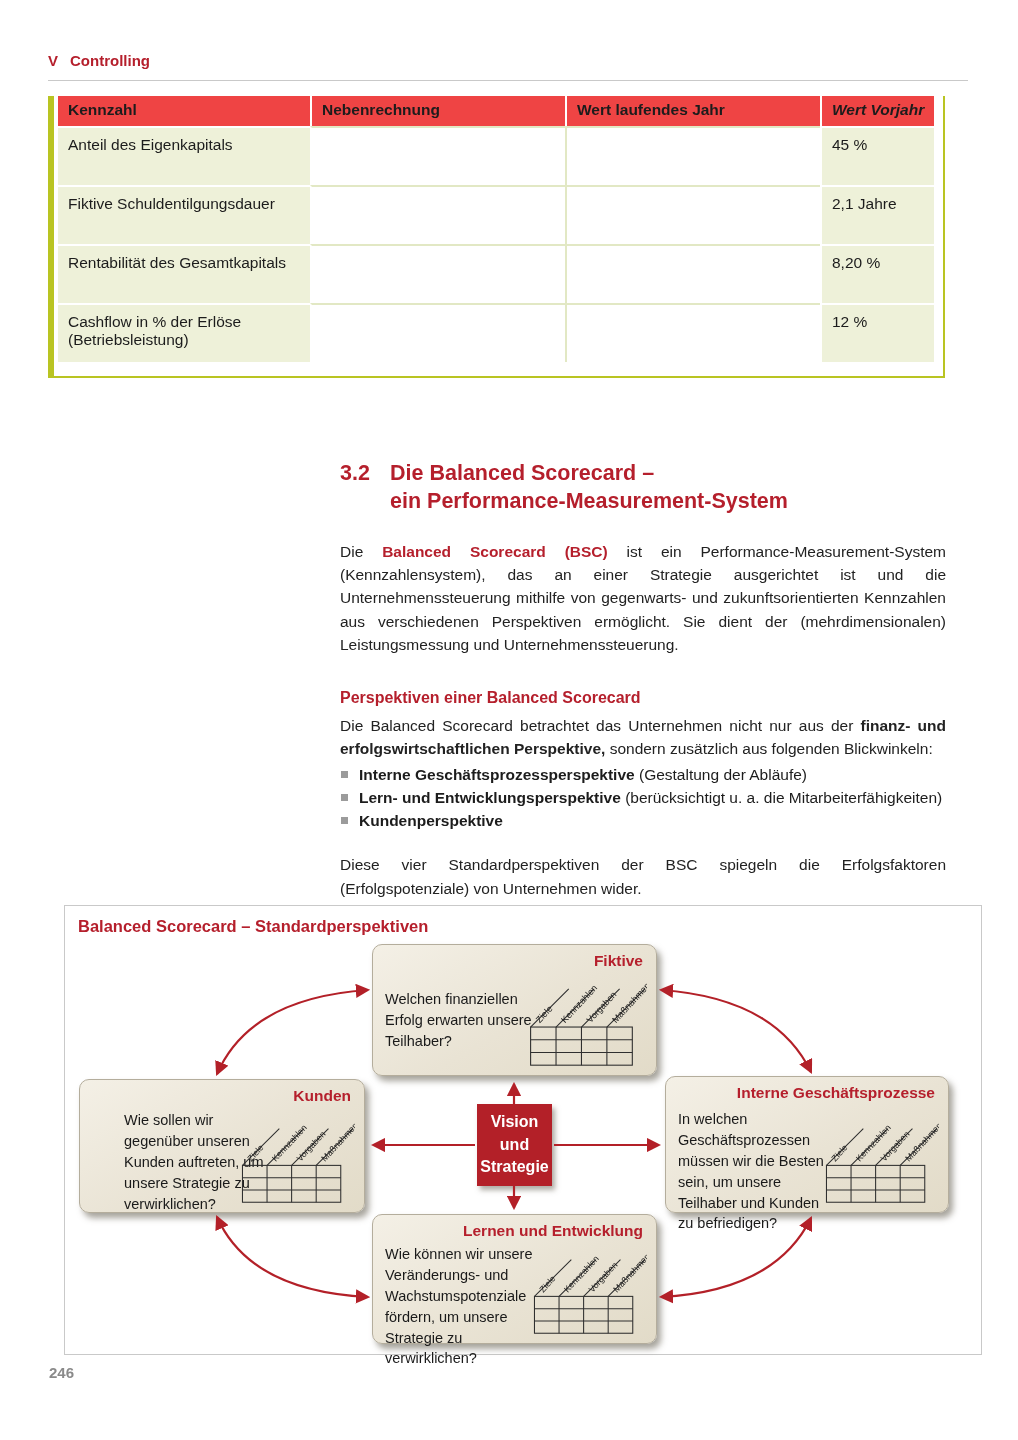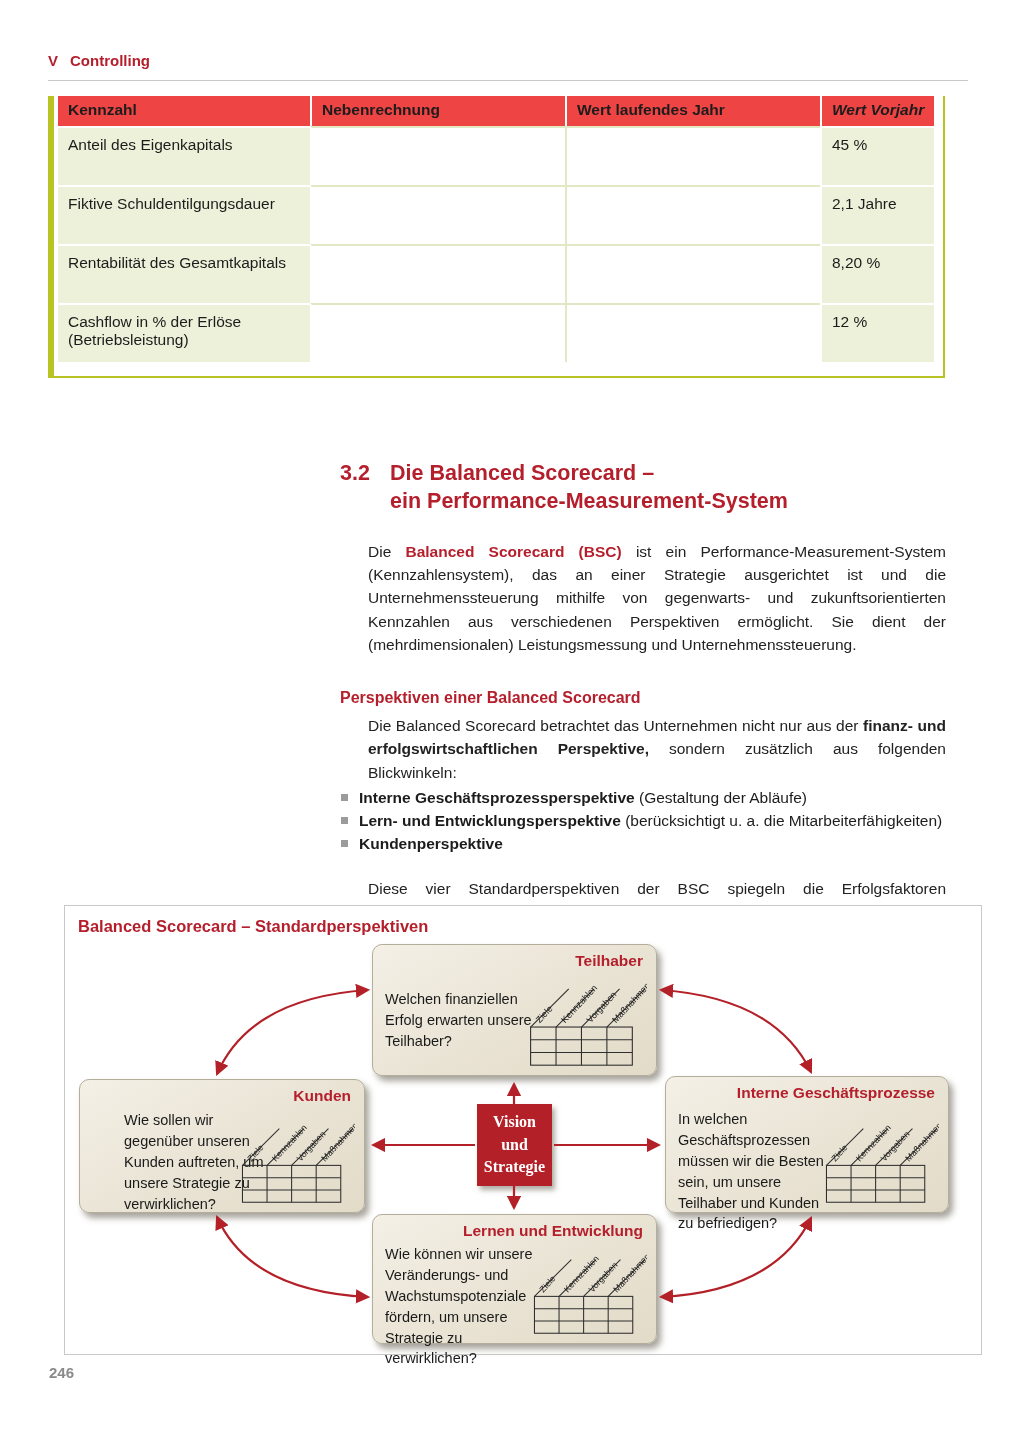--- a/index.html
+++ b/index.html
@@ -24,21 +24,21 @@
   td.c1 { background:#fff; border-left:2px solid #fff; border-top:2px solid #e2e8c4; }
   td.c2 { background:#fff; border-left:2px solid #e2e8c4; border-top:2px solid #e2e8c4; }
   td.c3 { background:#eef1d9; border-left:2px solid #fff; border-top:2px solid #fff; text-align:center; }
   th.c1, th.c2 { border-left:2px solid #fff; }
   th.c3 { border-left:2px solid #fff; text-align:right; padding-right:12px;font-style:italic; }
 
   
   .text-col { position:absolute; left:340px; top:460px; width:606px; }
   .sec-title { display:flex; color:#b51f2c; font-weight:bold; font-size:21.5px; line-height:1.3; }
   .sec-title .sec-num { width:50px; flex:none; }
-  p.body { font-size:15.5px; line-height:1.5; text-align:justify; margin-top:24px; color:#222;margin-left:28px; }
+  p.body { font-size:15.5px; line-height:1.5; text-align:justify; margin-top:24px; color:#222; }
   .red-bold { color:#b51f2c; font-weight:bold; }
   h3.sub { color:#b51f2c; font-size:16px; font-weight:bold; margin-top:33px; }
   p.body.tight { margin-top:7px; }
   ul.persp { list-style:none; margin-top:2px; }
   ul.persp li { position:relative; font-size:15.5px; line-height:1.5; padding-left:19px; }
   ul.persp li::before { content:""; position:absolute; left:1px; top:8px; width:7px; height:7px; background:#9b9b9b; }
   b.blk { font-weight:bold; }
 
   
   .bsc { position:absolute; left:64px; top:905px; width:918px; height:450px; border:1px solid #c9c9c9; background:#fff; }
@@ -52,21 +52,21 @@
   #box-finanzen { left:307px; top:38px;  width:285px; height:132px; }
   #box-kunden   { left:14px;  top:173px; width:286px; height:134px; }
   #box-interne  { left:600px; top:170px; width:284px; height:137px; }
   #box-lernen   { left:307px; top:308px; width:285px; height:130px; }
   #box-finanzen .b-q { top:44px; width:158px; }
   #box-kunden   .b-q { top:30px; width:160px;margin-left:32px; }
   #box-interne  .b-q { top:32px; width:158px; }
   #box-lernen   .b-q { top:29px; width:163px; }
   .vision { position:absolute; left:412px; top:198px; width:75px; height:82px; background:#b32028;
             color:#fff; font-weight:bold; font-size:16px; line-height:1.4; display:flex; align-items:center;
-            justify-content:center; text-align:center; box-shadow:3px 4px 5px rgba(95,90,75,0.5);font-family:Liberation Serif, serif; }
+            justify-content:center; text-align:center; box-shadow:3px 4px 5px rgba(95,90,75,0.5); }
   svg.arrows { position:absolute; left:0; top:0; pointer-events:none; }
 
   .page-num { position:absolute; left:49px; top:1364px; color:#8a8a8a; font-size:15px; font-weight:bold; }
 </style>
 </head>
 <body>
 
 <div class="page">
 
   <div class="chap-head">
@@ -138,21 +138,21 @@
       <li><b class="blk">Kundenperspektive</b><span></span></li>
     </ul>
 
     <p class="body" style="margin-top:21px;">Diese vier Standardperspektiven der BSC spiegeln die Erfolgsfaktoren (Erfolgspotenziale) von Unternehmen wider.</p>
   </div>
 
   <div class="bsc">
     <div class="bsc-title">Balanced Scorecard – Standardperspektiven</div>
 
     <div class="bsc-box" id="box-finanzen">
-      <div class="b-title">Teilhaber</div>
+      <div class="b-title">Fiktive</div>
       <div class="b-q">Welchen finanziellen Erfolg erwarten unsere Teilhaber?</div>
       <svg class="grid" width="122" height="89" viewBox="0 0 134 98">
         <g stroke="#2f2f2f" stroke-width="1.2" fill="none">
           <rect x="6" y="54" width="112" height="42"></rect>
           <path d="M34 54 V96 M62 54 V96 M90 54 V96 M6 68 H118 M6 82 H118"></path>
           <path d="M6 54 L48 12 M34 54 L76 12 M62 54 L104 12 M90 54 L132 12"></path>
         </g>
         <g font-size="10" fill="#1a1a1a" font-family="Liberation Sans, sans-serif">
           <text x="16" y="50" transform="rotate(-47 16 50)">Ziele</text>
           <text x="44" y="50" transform="rotate(-47 44 50)">Kennzahlen</text>

